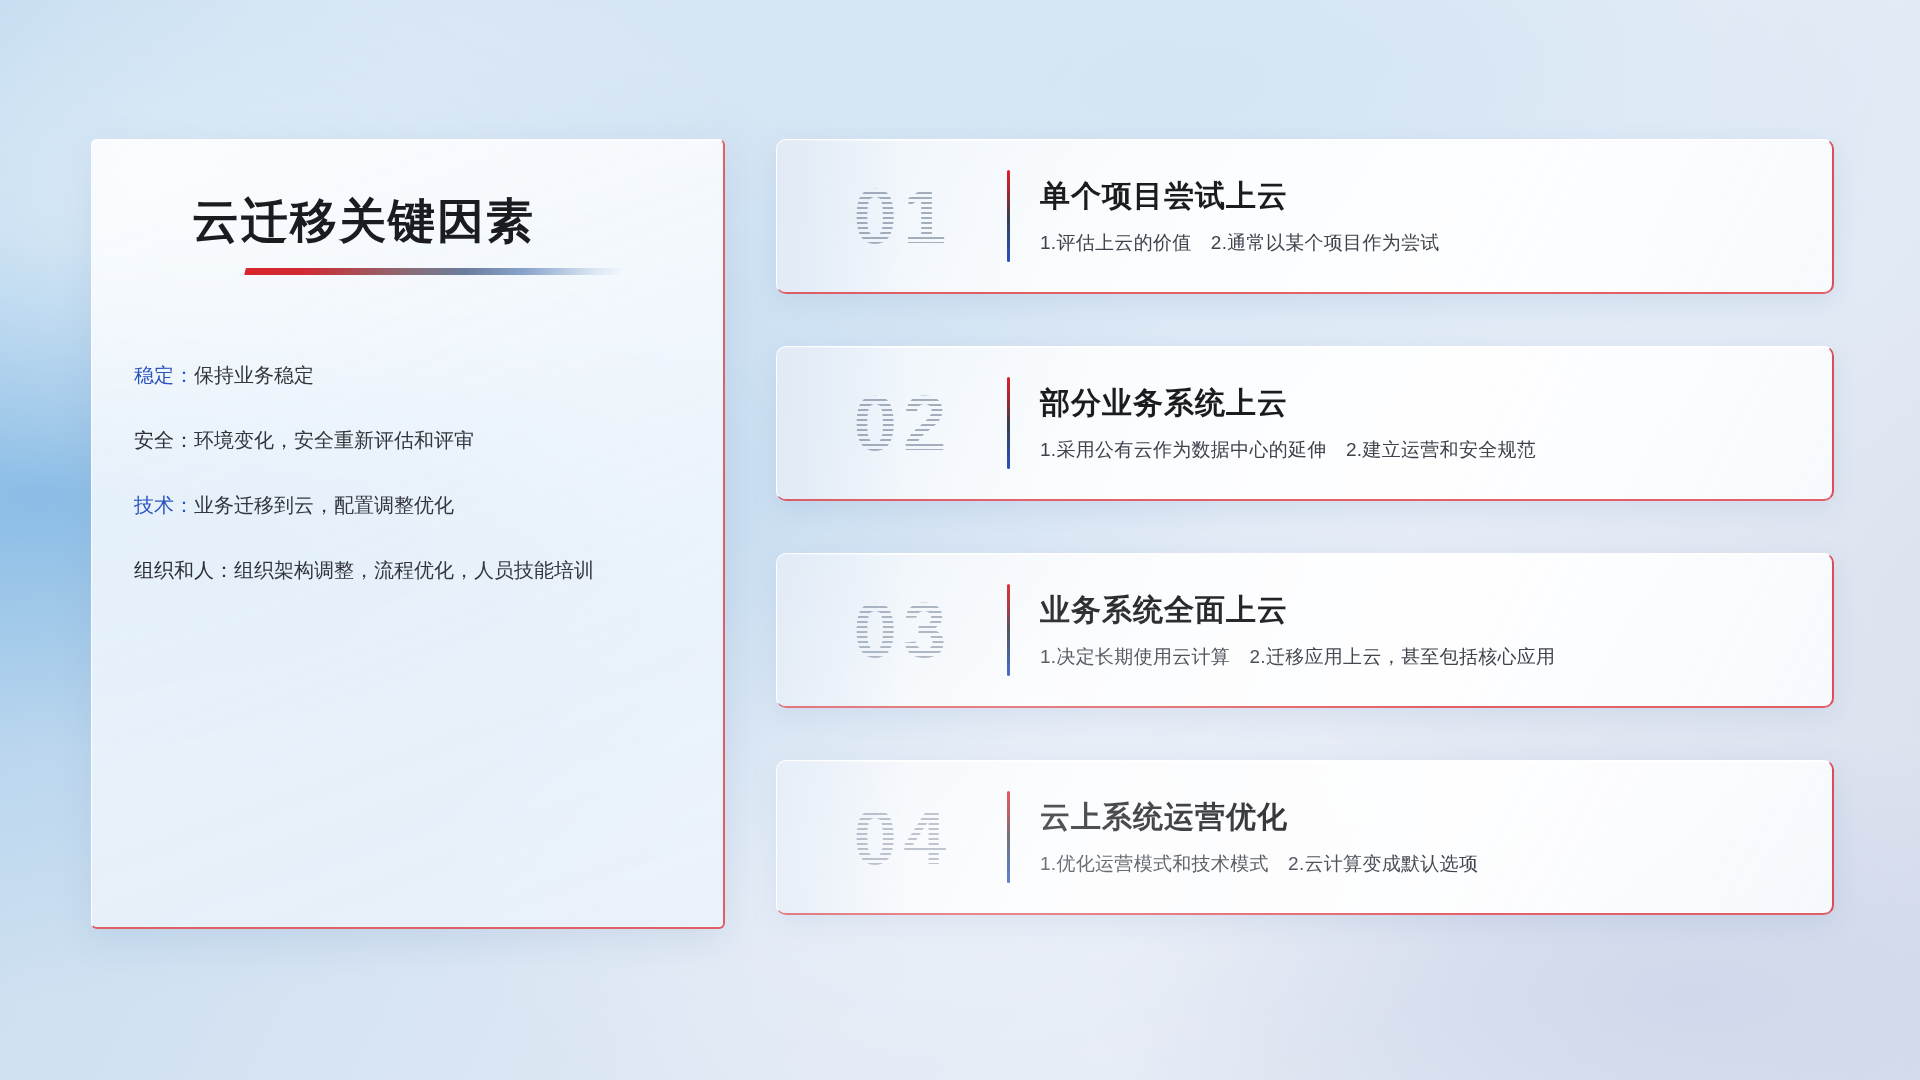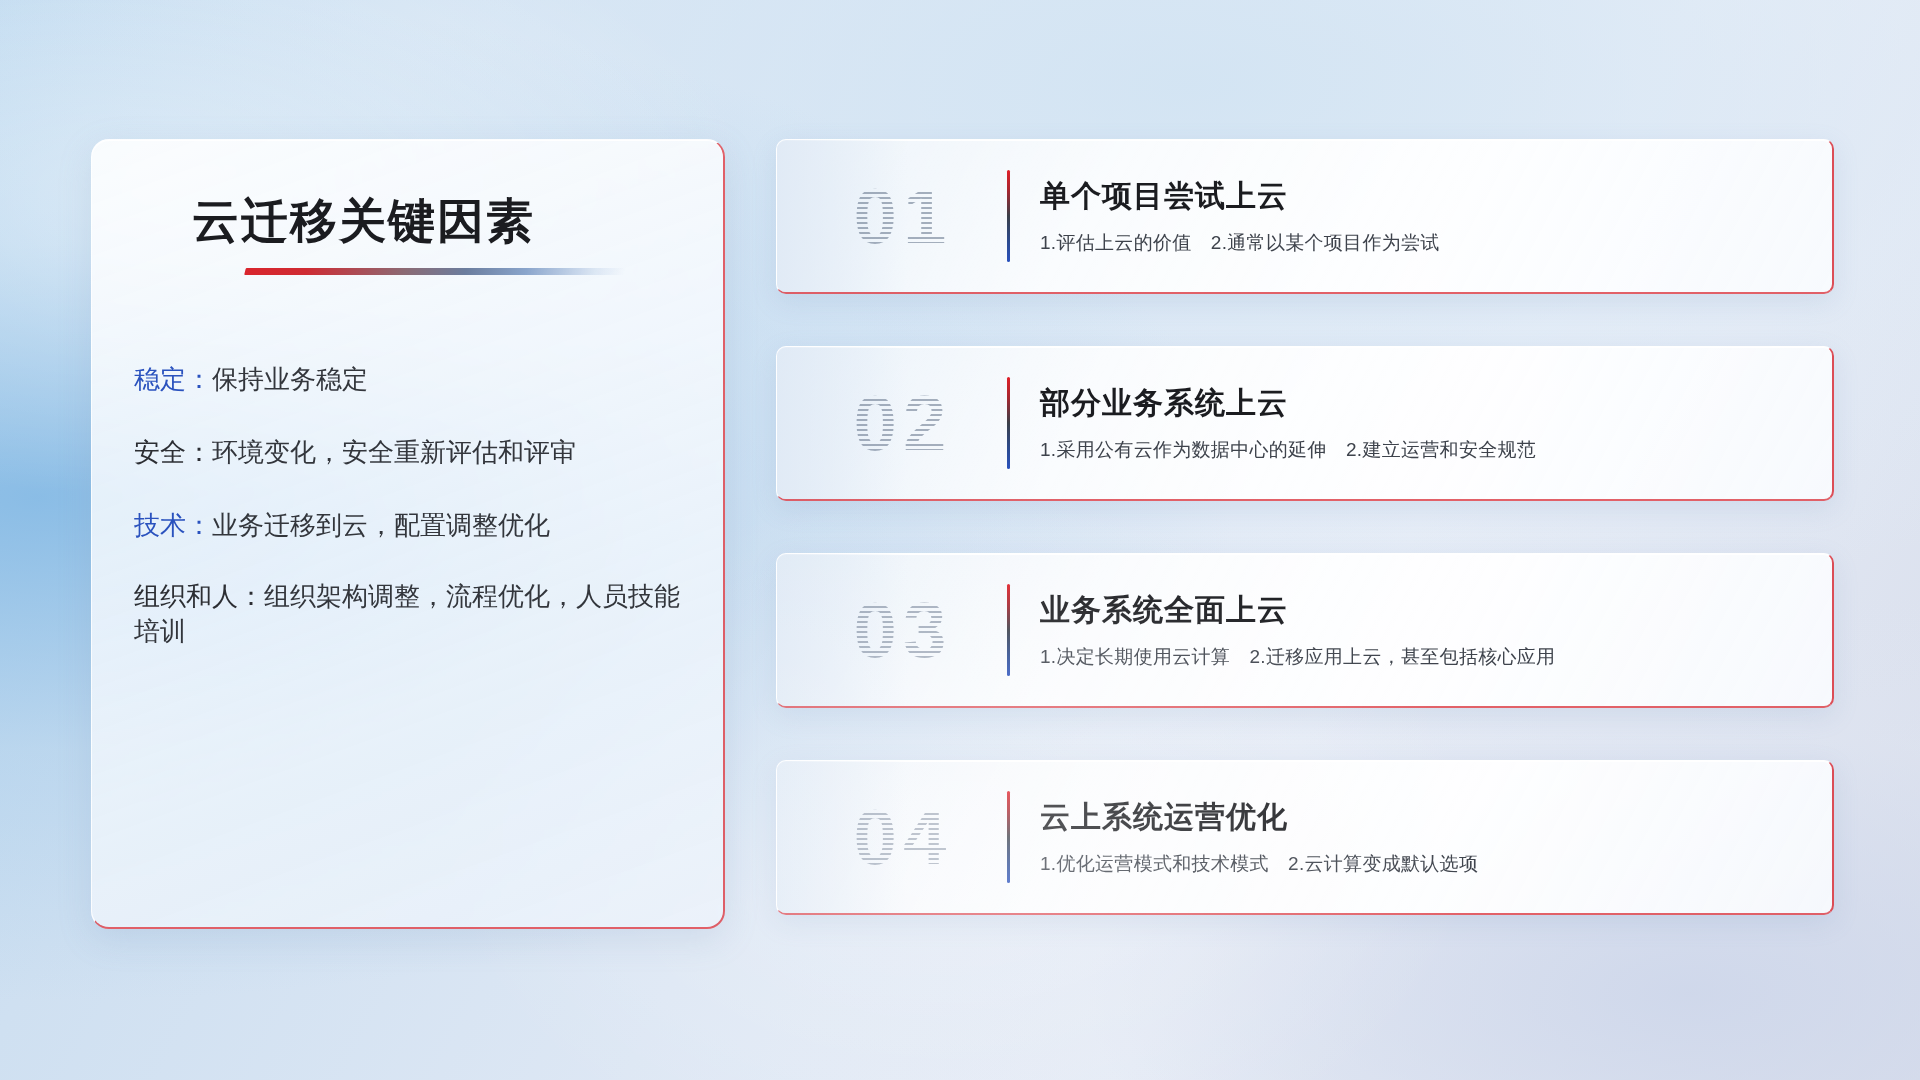--- a/index.html
+++ b/index.html
@@ -18,21 +18,21 @@
   #stage::after{
     content:""; position:absolute; inset:0; pointer-events:none;
     background:
       radial-gradient(45% 40% at 8% 18%, rgba(255,255,255,0.45), rgba(255,255,255,0) 70%),
       radial-gradient(38% 46% at 50% 78%, rgba(255,255,255,0.30), rgba(255,255,255,0) 72%);
   }
 
   
   .left-panel{
     position:absolute; left:91px; top:139px; width:634px; height:790px;
-    border-radius:18px;
+    border-radius:6px;
     background: linear-gradient(160deg, rgba(255,255,255,0.86) 0%, rgba(250,252,255,0.80) 38%, rgba(243,248,253,0.74) 70%, rgba(238,244,252,0.72) 100%);
     border:1px solid rgba(255,255,255,0.85);
     border-right:2px solid rgba(214,36,45,0.72);
     border-bottom:2px solid rgba(214,36,45,0.72);
     box-shadow: 0 10px 34px rgba(120,150,190,0.18), inset 0 1px 0 rgba(255,255,255,0.9);
     backdrop-filter: blur(2px);
     z-index:2;
   }
   .panel-title{
     position:absolute; left:100px; top:50px;
@@ -43,23 +43,23 @@
     position:absolute; left:153px; top:128px; width:380px; height:7px;
     background: linear-gradient(90deg, #d9252d 0%, #cf2b33 16%, #8b6a74 42%, #6b7d9e 58%, #8aa5cc 74%, rgba(200,216,236,0.55) 92%, rgba(220,230,244,0) 100%);
     border-radius:1px;
     transform: skewX(-14deg);
   }
   .factor-list{
     position:absolute; left:42px; top:222px; right:30px;
   }
   .factor-row{
     display:block; margin-bottom:38px; line-height:1.35;
-    font-size:26px; color:#2c2e33; white-space:nowrap;
+    font-size:20px; color:#2c2e33; white-space:nowrap;
   }
-  .factor-row.wrap{ white-space:normal;font-family:Liberation Mono, monospace; }
+  .factor-row.wrap{ white-space:normal; }
   .factor-label{ font-weight:400; }
   .factor-label.accent{ color:#2a52be; }
   .factor-label.plain{ color:#2c2e33;margin-top:40px; }
   .factor-text{ color:#33363c; }
 
   
   .cards{
     position:absolute; left:776px; top:139px; width:1058px;
   }
   .step-card{

